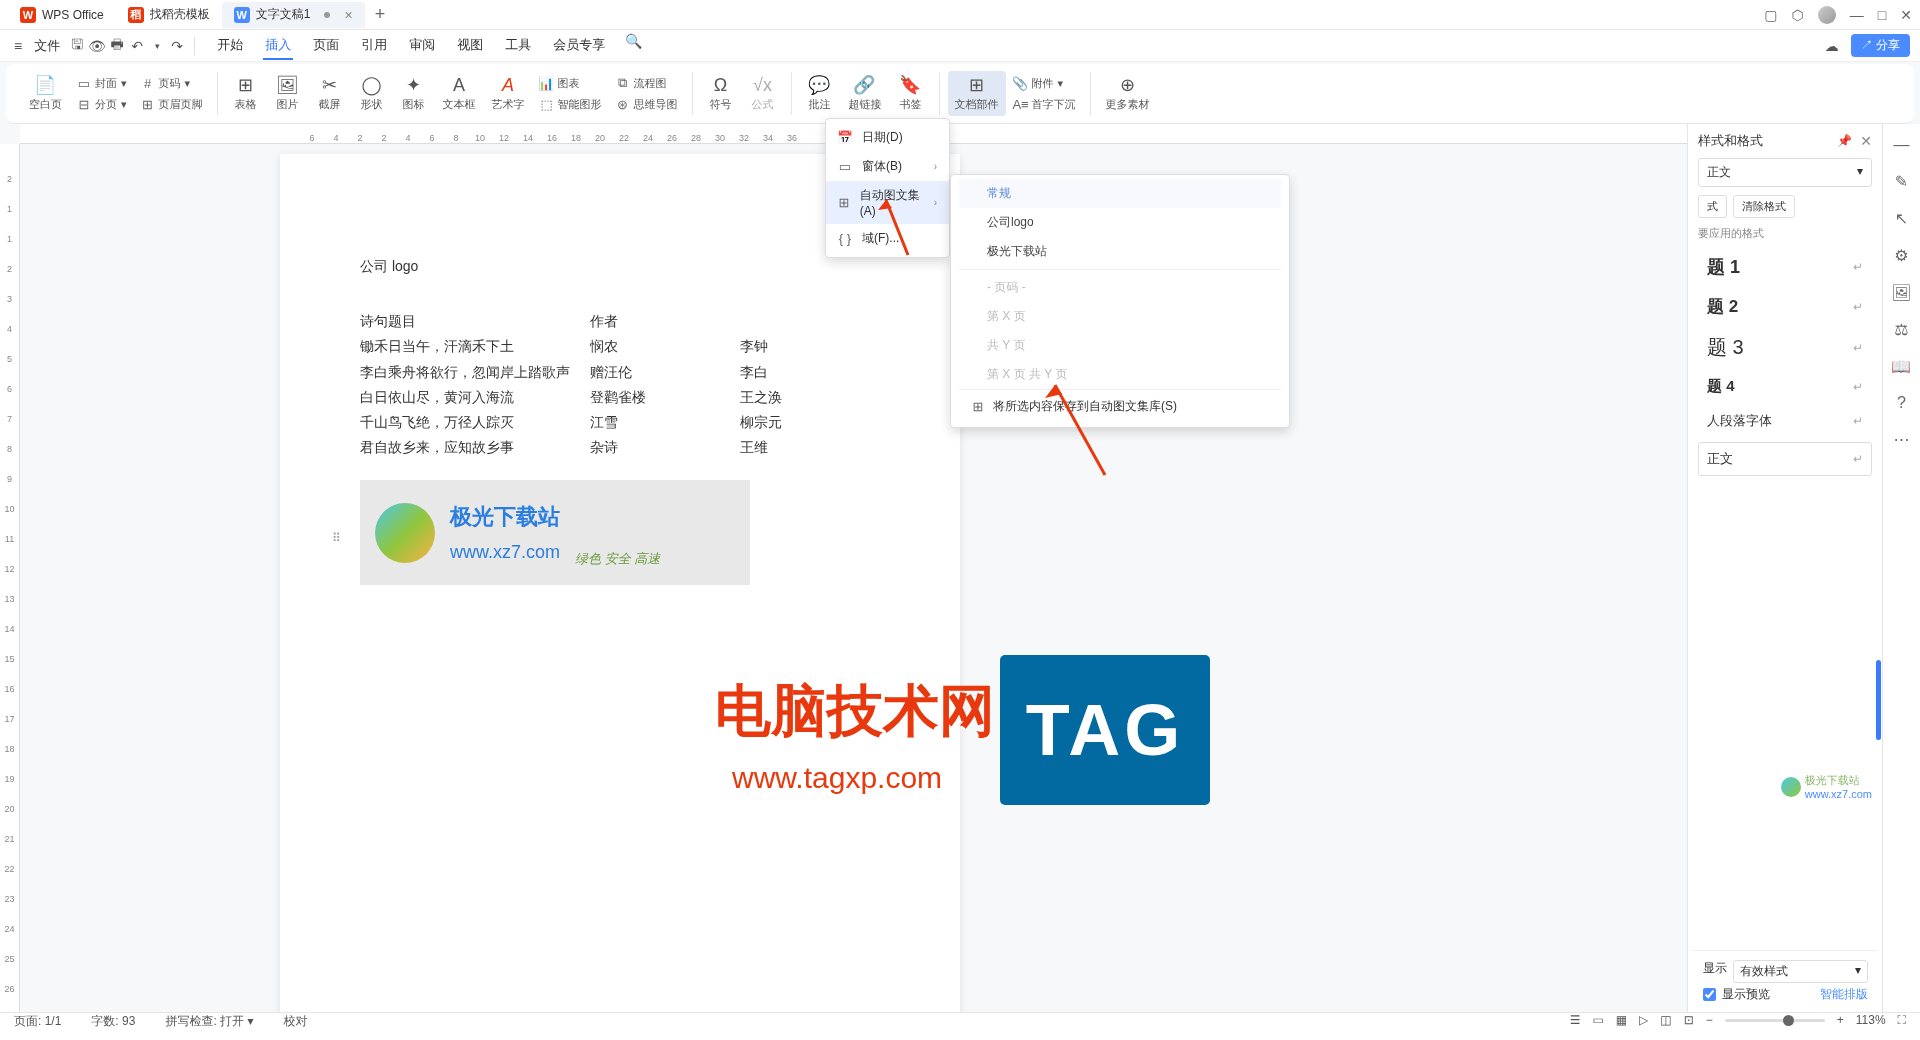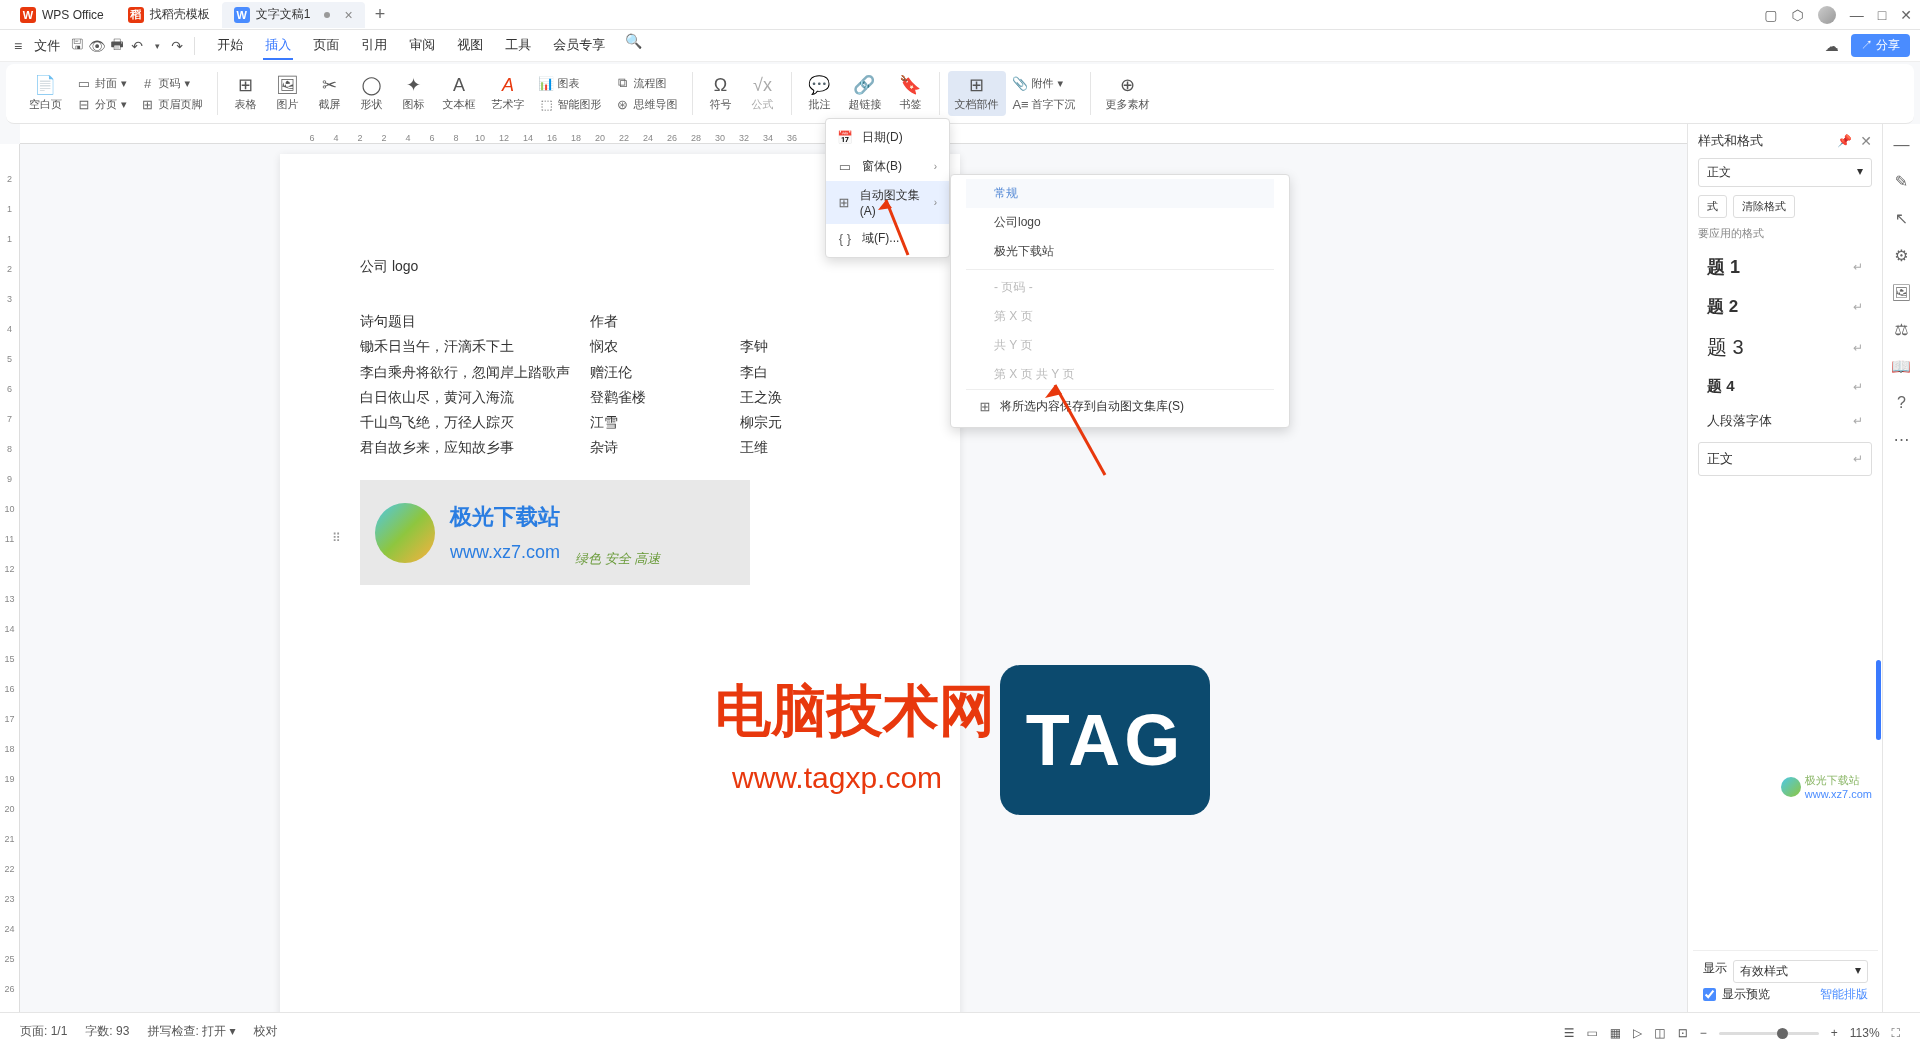--- a/index.html
+++ b/index.html
@@ -44,21 +44,21 @@
 .page-text{font-size:14px;line-height:1.8;font-family:"SimSun",serif}
 .page-text .hdr{margin-bottom:30px}
 .tbl{display:grid;grid-template-columns:230px 150px 120px;font-size:14px;line-height:1.8}
 .logo-box{margin-top:20px;width:390px;height:105px;background:#e8e8e8;display:flex;align-items:center;padding:15px;gap:15px;position:relative}
 .logo-swirl{width:60px;height:60px;border-radius:50%;background:linear-gradient(135deg,#4dc8e8,#8ec63f,#fcb040)}
 .logo-handle{position:absolute;left:-28px;top:48px;color:#999;font-size:12px}
 .dropdown1{position:absolute;top:118px;left:825px;width:125px;background:#fff;border:1px solid #ddd;box-shadow:0 4px 12px rgba(0,0,0,.15);border-radius:4px;padding:4px 0;z-index:10}
 .dd-item{display:flex;align-items:center;gap:10px;padding:6px 12px;font-size:12px;cursor:pointer;position:relative}
 .dd-item.highlight{background:#e8f0ff}
 .dd-arrow{margin-left:auto;font-size:10px;color:#888}
-.dropdown2{position:absolute;top:174px;left:950px;width:340px;background:#fff;border:1px solid #ddd;box-shadow:0 4px 12px rgba(0,0,0,.15);border-radius:4px;padding:4px 15px;z-index:11}
+.dropdown2{position:absolute;top:174px;left:950px;width:340px;background:#fff;border:1px solid #ddd;box-shadow:0 4px 12px rgba(0,0,0,.15);border-radius:4px;padding:4px 8px;z-index:11}
 .dd2-header{padding:6px 28px;font-size:12px;color:#5a8dd6;background:#f7f9fc}
 .dd2-item{padding:6px 28px;font-size:12px;cursor:pointer;color:#444}
 .dd2-item.disabled{color:#bbb;cursor:default;text-align:left;padding-left:28px}
 .dd2-sep{height:1px;background:#eee;margin:3px 0}
 .dd2-save{display:flex;align-items:center;gap:8px;padding:8px 12px;font-size:12px;border-top:1px solid #eee;cursor:pointer}
 .red-arrow{position:absolute;z-index:20}
 .arrow1{top:190px;left:868px;width:50px;height:70px}
 .arrow2{top:370px;left:1030px;width:90px;height:110px}
 svg.arr path{stroke:#e8380d;stroke-width:3;fill:none}
 svg.arr polygon{fill:#e8380d}
@@ -73,28 +73,28 @@
 .style-item{display:flex;align-items:center;justify-content:space-between;padding:7px 8px;border:1px solid transparent;cursor:pointer;font-size:14px}
 .style-item.boxed{border:1px solid #ddd;border-radius:3px;margin-top:4px}
 .style-enter{font-size:12px;color:#aaa}
 .tool-strip{width:38px;background:#fff;border-left:1px solid #e5e5e5;display:flex;flex-direction:column;align-items:center;gap:18px;padding-top:12px}
 .tool-strip span{font-size:16px;color:#666;cursor:pointer}
 .bottom-panel{position:absolute;bottom:28px;right:42px;width:185px;background:#fff;padding:6px 10px;font-size:12px;border-top:1px solid #eee}
 .bp-row{display:flex;gap:6px;margin:3px 0}
 .bp-select{border:1px solid #ddd;padding:2px 6px;flex:1;display:flex;justify-content:space-between;cursor:pointer;border-radius:3px}
 .bp-link{color:#4a8cff;cursor:pointer;margin-left:auto}
 input[type=checkbox]{accent-color:#4a8cff}
-.statusbar{position:absolute;bottom:0;left:0;right:0;height:28px;background:#fff;border-top:1px solid #e5e5e5;display:flex;align-items:flex-end;padding:0 20px;font-size:12px;color:#555;gap:18px}
+.statusbar{position:absolute;bottom:0;left:0;right:0;height:28px;background:#fff;border-top:1px solid #e5e5e5;display:flex;align-items:flex-start;padding:0 14px;font-size:12px;color:#555;gap:30px}
 .statusbar .right{margin-left:auto;display:flex;align-items:center;gap:12px}
 .zoom-slider{width:100px;height:3px;background:#ddd;position:relative;border-radius:2px}
 .zoom-thumb{position:absolute;top:-4px;left:58px;width:11px;height:11px;border-radius:50%;background:#666}
 .overlay-tag{position:absolute;bottom:290px;left:715px;font-size:56px;font-weight:bold;z-index:30}
 .overlay-tag .t1{color:#e8380d}
 .overlay-url{position:absolute;bottom:245px;left:732px;font-size:30px;color:#e8380d;z-index:30}
-.overlay-badge{position:absolute;bottom:225px;left:1000px;width:210px;height:150px;background:#0c4a6e;border-radius:20px;display:flex;align-items:center;justify-content:center;color:#fff;font-size:72px;font-weight:bold;z-index:30;letter-spacing:4px}
+.overlay-badge{position:absolute;bottom:235px;left:1000px;width:210px;height:150px;background:#0369a1;border-radius:5px;display:flex;align-items:center;justify-content:center;color:#fff;font-size:72px;font-weight:bold;z-index:30;letter-spacing:4px}
 .watermark{position:absolute;bottom:240px;right:48px;font-size:11px;color:#8db86a;z-index:31;display:flex;align-items:center;gap:4px}
 .watermark .wm-icon{width:20px;height:20px;border-radius:50%;background:linear-gradient(135deg,#4dc8e8,#8ec63f)}
 .scroll-accent{position:absolute;right:39px;bottom:300px;width:5px;height:80px;background:#3a7afe;border-radius:3px;z-index:5}
 </style>
 </head>
 <body>
 
 <div class="titlebar">
   <div class="tab">
     <span class="tab-icon" style="background:#e8380d">W</span>

